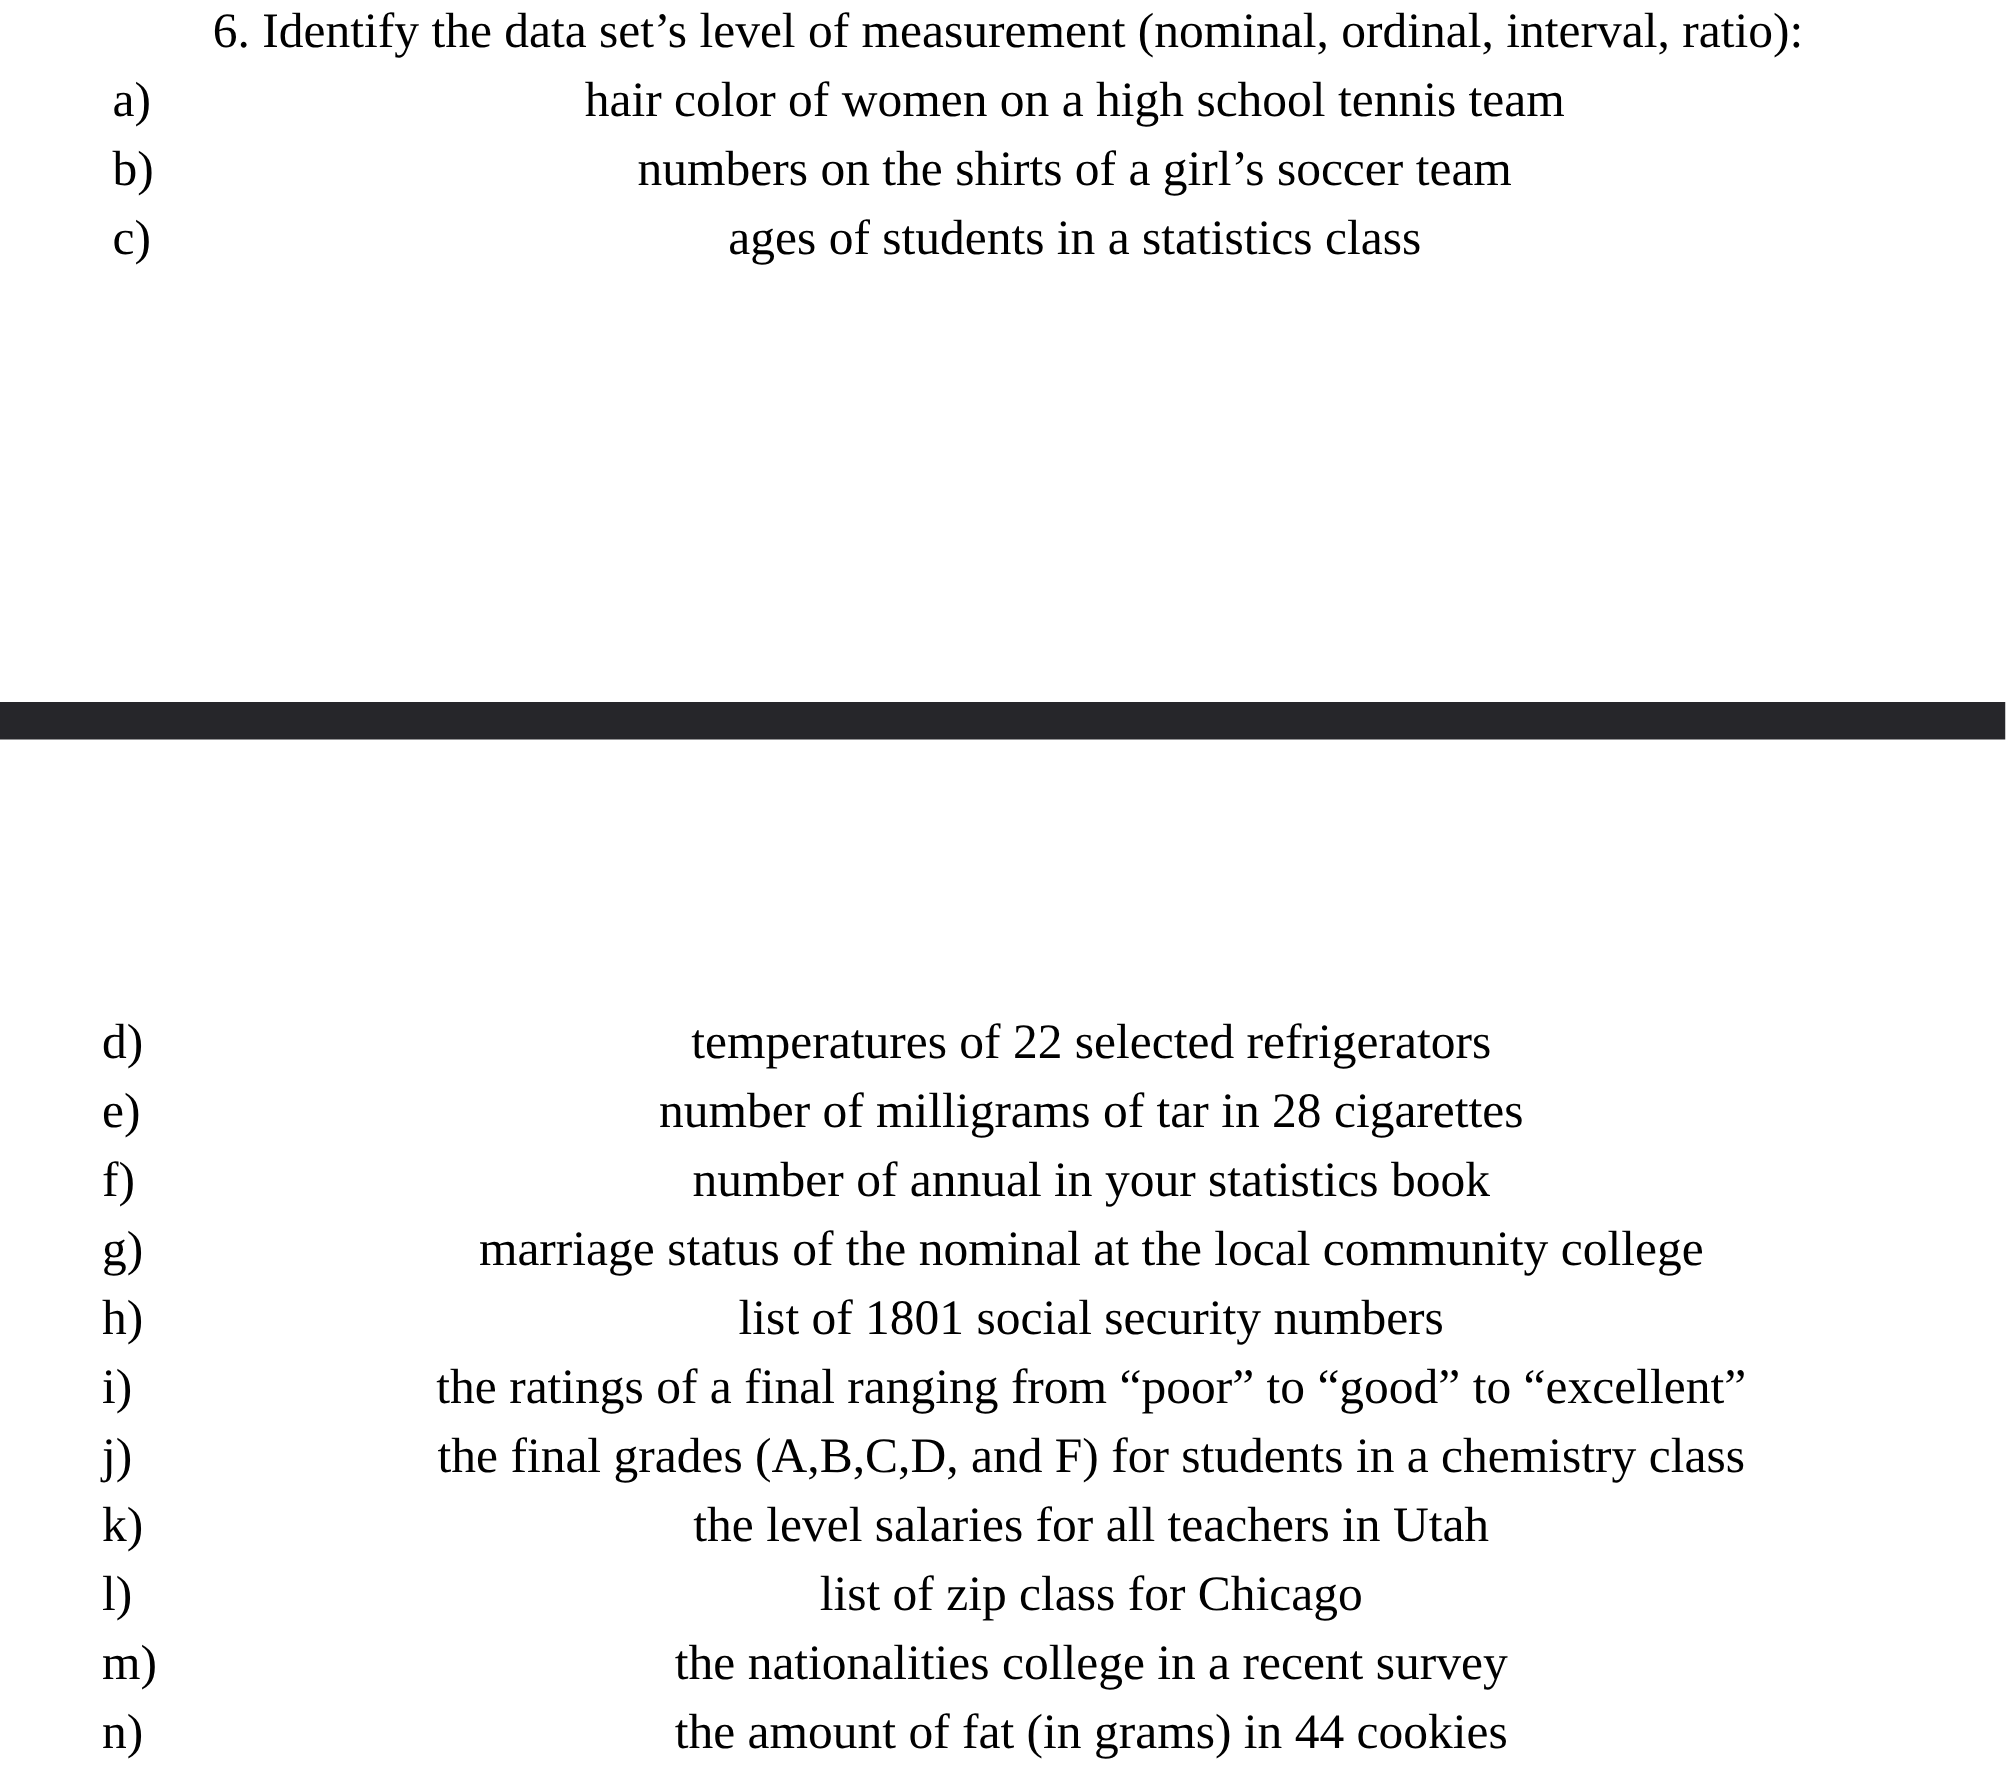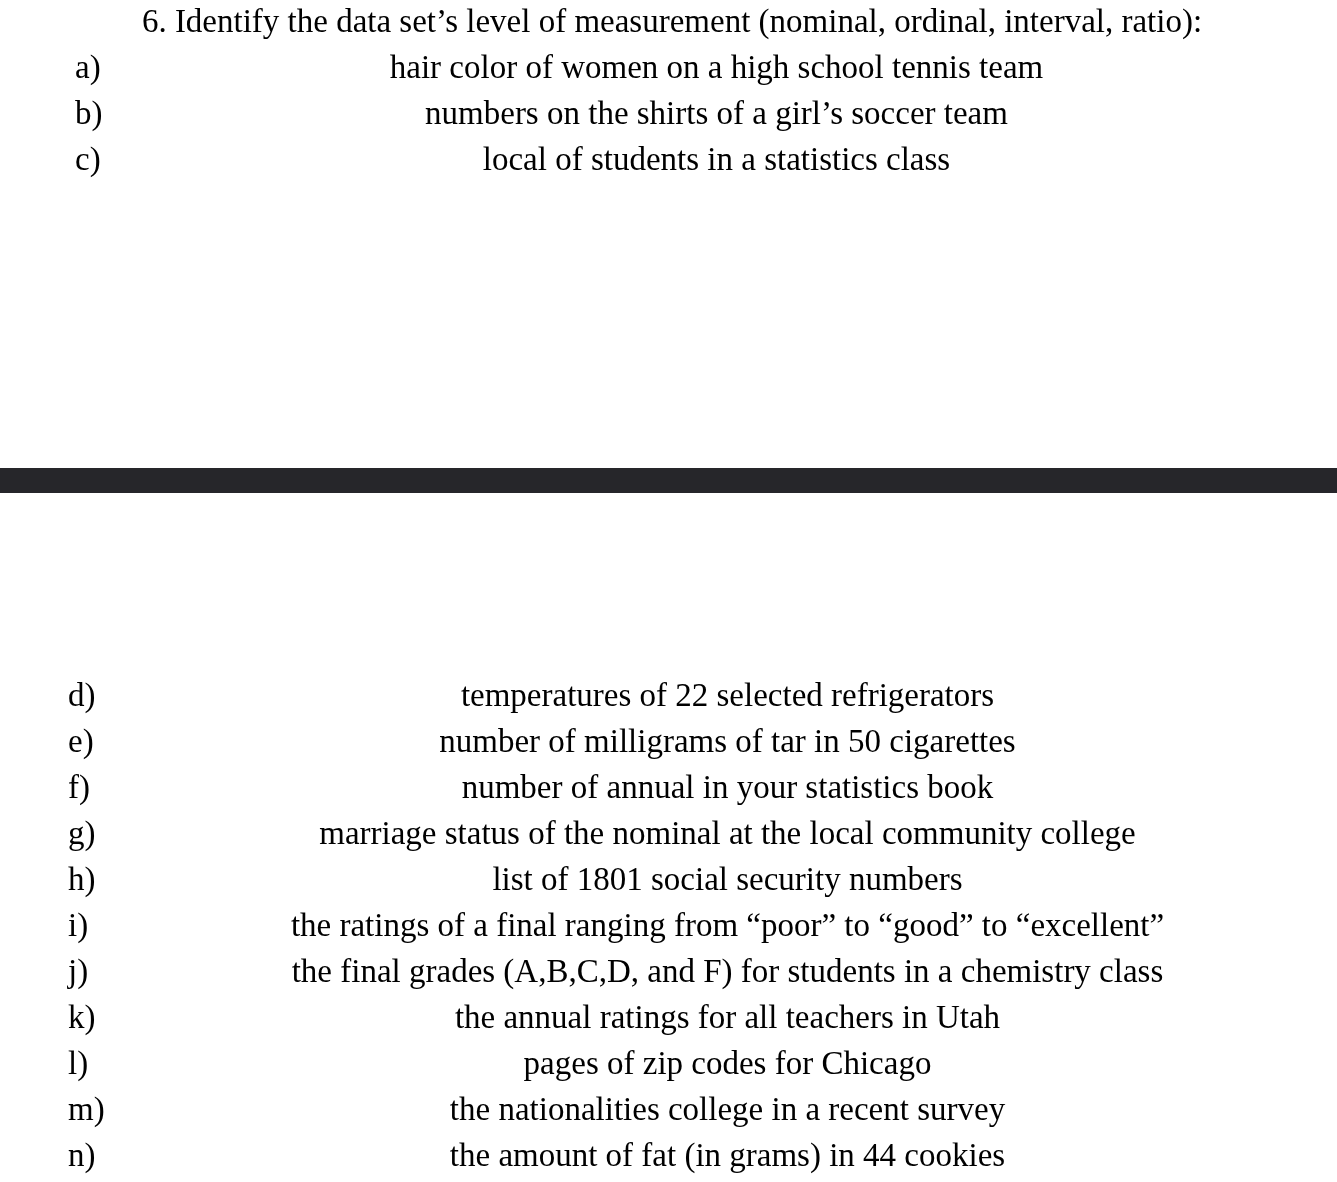--- a/index.html
+++ b/index.html
@@ -52,36 +52,36 @@
       <li class="line item">
         <span class="marker">a)</span>
         <span class="text">hair color of women on a high school tennis team</span>
       </li>
       <li class="line item">
         <span class="marker">b)</span>
         <span class="text">numbers on the shirts of a girl’s soccer team</span>
       </li>
       <li class="line item">
         <span class="marker">c)</span>
-        <span class="text">local of students in a statistics class</span>
+        <span class="text">ages of students in a statistics class</span>
       </li>
     </ol>
   </section>
 
   <div class="divider" style="background: rgb(38, 38, 42);"></div>
 
   <section class="segment segment-bottom">
     <ol class="list">
       <li class="line item">
         <span class="marker">d)</span>
         <span class="text">temperatures of 22 selected refrigerators</span>
       </li>
       <li class="line item">
         <span class="marker">e)</span>
-        <span class="text">number of milligrams of tar in 50 cigarettes</span>
+        <span class="text">number of milligrams of tar in 28 cigarettes</span>
       </li>
       <li class="line item">
         <span class="marker">f)</span>
         <span class="text">number of annual in your statistics book</span>
       </li>
       <li class="line item">
         <span class="marker">g)</span>
         <span class="text">marriage status of the nominal at the local community college</span>
       </li>
       <li class="line item">
@@ -91,25 +91,25 @@
       <li class="line item">
         <span class="marker">i)</span>
         <span class="text">the ratings of a final ranging from “poor” to “good” to “excellent”</span>
       </li>
       <li class="line item">
         <span class="marker">j)</span>
         <span class="text">the final grades (A,B,C,D, and F) for students in a chemistry class</span>
       </li>
       <li class="line item">
         <span class="marker">k)</span>
-        <span class="text">the annual ratings for all teachers in Utah</span>
+        <span class="text">the level salaries for all teachers in Utah</span>
       </li>
       <li class="line item">
         <span class="marker">l)</span>
-        <span class="text">pages of zip codes for Chicago</span>
+        <span class="text">list of zip class for Chicago</span>
       </li>
       <li class="line item">
         <span class="marker">m)</span>
         <span class="text">the nationalities college in a recent survey</span>
       </li>
       <li class="line item">
         <span class="marker">n)</span>
         <span class="text">the amount of fat (in grams) in 44 cookies</span>
       </li>
     </ol>

